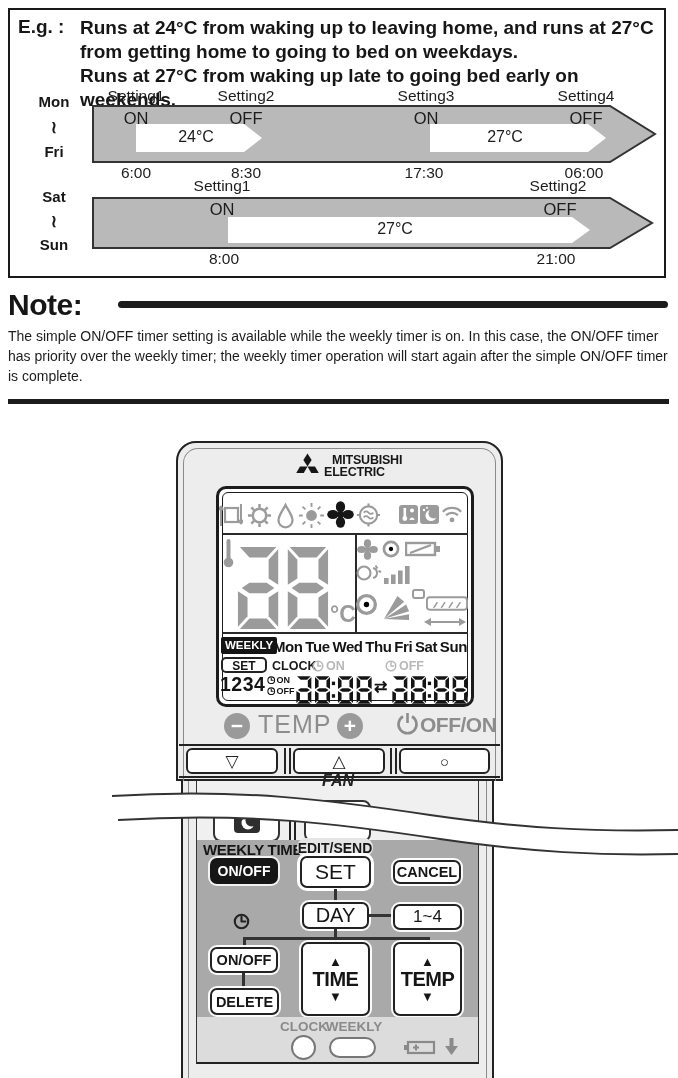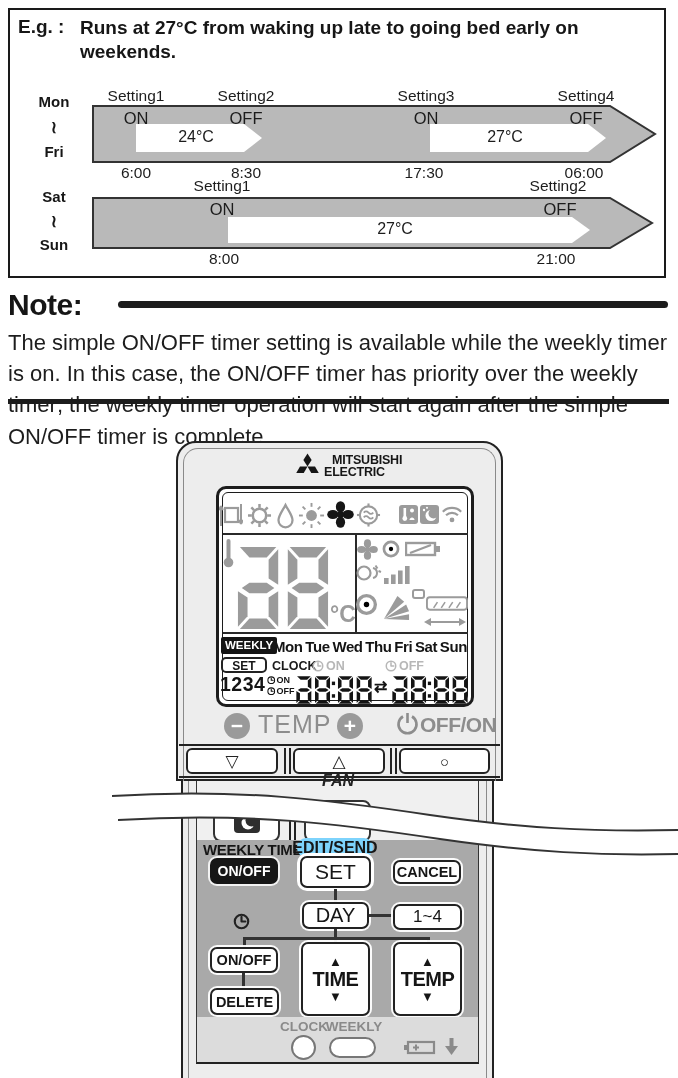--- a/index.html
+++ b/index.html
@@ -13,21 +13,21 @@
   .eglabel{left:18px;top:16px;font-size:19px;font-weight:bold;}
   .egtext{left:80px;top:16px;width:582px;font-size:19px;font-weight:bold;line-height:1.27;}
   .setlab{font-size:15.5px;color:#1c1c1c;}
   .state{font-size:16.5px;color:#1c1c1c;}
   .timelab{font-size:15.5px;color:#1c1c1c;}
   .templab{font-size:16px;color:#1c1c1c;}
   .daylab{font-size:15px;font-weight:bold;color:#161616;}
   
   .notehead{left:8px;top:288px;font-size:30px;font-weight:bold;letter-spacing:-0.5px;}
   .noterule1{left:118px;top:301px;width:550px;height:7px;background:#1c1c1c;border-radius:4px;}
-  .notebody{left:8px;top:327px;width:662px;font-size:22px;line-height:1.42;color:#1d1d1d;}
+  .notebody{left:8px;top:327px;width:662px;font-size:14px;line-height:1.42;color:#1d1d1d;}
   .noterule2{left:8px;top:399px;width:661px;height:5px;background:#1c1c1c;}
   
   .upperhouse{left:176px;top:441px;width:327px;height:340px;background:#ededed;border:2.5px solid #222;
               border-radius:20px 20px 0 0;box-sizing:border-box;}
   .upperinner{left:183px;top:448px;width:313px;height:333px;border:1.2px solid #8a8a8a;border-bottom:none;
               border-radius:15px 15px 0 0;box-sizing:border-box;}
   .lowerhouse{left:181px;top:781px;width:313px;height:297px;background:#ededed;border-left:2.5px solid #222;
               border-right:2.5px solid #222;box-sizing:border-box;}
   .lowerinner{left:188px;top:781px;width:299px;height:297px;border-left:1.2px solid #8a8a8a;
               border-right:1.2px solid #8a8a8a;box-sizing:border-box;}
@@ -103,20 +103,21 @@
       <circle cx="12" cy="12" r="2.6"></circle>
     </symbol>
   </defs>
 </svg>
 
 <div id="screen">
 
   <div class="abs egbox"></div>
   <div class="abs eglabel">E.g. :</div>
   <div class="abs egtext">
+    <div>Runs at 24°C from waking up to leaving home, and runs at 27°C from getting home to going to bed on weekdays.</div>
     <div>Runs at 27°C from waking up late to going bed early on weekends.</div>
   </div>
 
   <span class="abs ctr daylab" style="left:54px;top:93px;">Mon</span>
   <span class="abs ctr daylab" style="left:54px;top:117px;font-size:17px;">≀</span>
   <span class="abs ctr daylab" style="left:54px;top:143px;">Fri</span>
 
   <span class="abs ctr setlab" style="left:136px;top:87px;">Setting1</span>
   <span class="abs ctr setlab" style="left:246px;top:87px;">Setting2</span>
   <span class="abs ctr setlab" style="left:426px;top:87px;">Setting3</span>
@@ -399,21 +400,21 @@
       <circle cx="6" cy="6" r="1.3" fill="#fff"></circle>
         <circle cx="9.5" cy="3.5" r="1" fill="#fff"></circle>
     </svg>
   </div>
   <div class="abs bar" style="left:289px;top:800px;height:44px;"></div>
   <div class="abs bar" style="left:294px;top:800px;height:44px;"></div>
   <div class="abs" style="left:304px;top:800px;width:67px;height:42px;background:#fff;border:2px solid #333;border-radius:8px;box-sizing:border-box;"></div>
 
   <div class="abs graypanel"></div>
   <span class="abs b" style="left:203px;top:841px;font-size:15px;letter-spacing:-0.3px;color:#161616;">WEEKLY TIMER</span>
-  <div class="abs" style="left:297px;top:838px;width:76px;height:19px;background:#7dd3fc;border-radius:9px;display:flex;align-items:center;justify-content:center;font-size:16px;font-weight:bold;">EDIT/SEND</div>
+  <div class="abs" style="left:297px;top:838px;width:76px;height:19px;background:#e5e5e5;border-radius:9px;display:flex;align-items:center;justify-content:center;font-size:14px;font-weight:bold;">EDIT/SEND</div>
 
   <div class="abs" style="left:210px;top:858px;width:68px;height:26px;background:#161616;color:#fff;font-size:14px;font-weight:bold;border-radius:7px;display:flex;align-items:center;justify-content:center;box-shadow:0 0 0 2px #f2f2f2;">ON/OFF</div>
   <div class="abs wbtn" style="left:300px;top:856px;width:71px;height:32px;font-size:21px;box-shadow:0 0 0 3px #fff;">SET</div>
   <div class="abs wbtn" style="left:393px;top:860px;width:68px;height:24px;font-size:14.5px;font-weight:600;">CANCEL</div>
 
   <div class="abs conn" style="left:334px;top:889px;width:2.5px;height:13px;"></div>
   <div class="abs wbtn" style="left:302px;top:902px;width:67px;height:27px;font-size:20px;">DAY</div>
   <div class="abs conn" style="left:369px;top:914px;width:24px;height:2.5px;"></div>
   <div class="abs wbtn" style="left:393px;top:904px;width:69px;height:26px;font-size:17px;">1~4</div>
 

